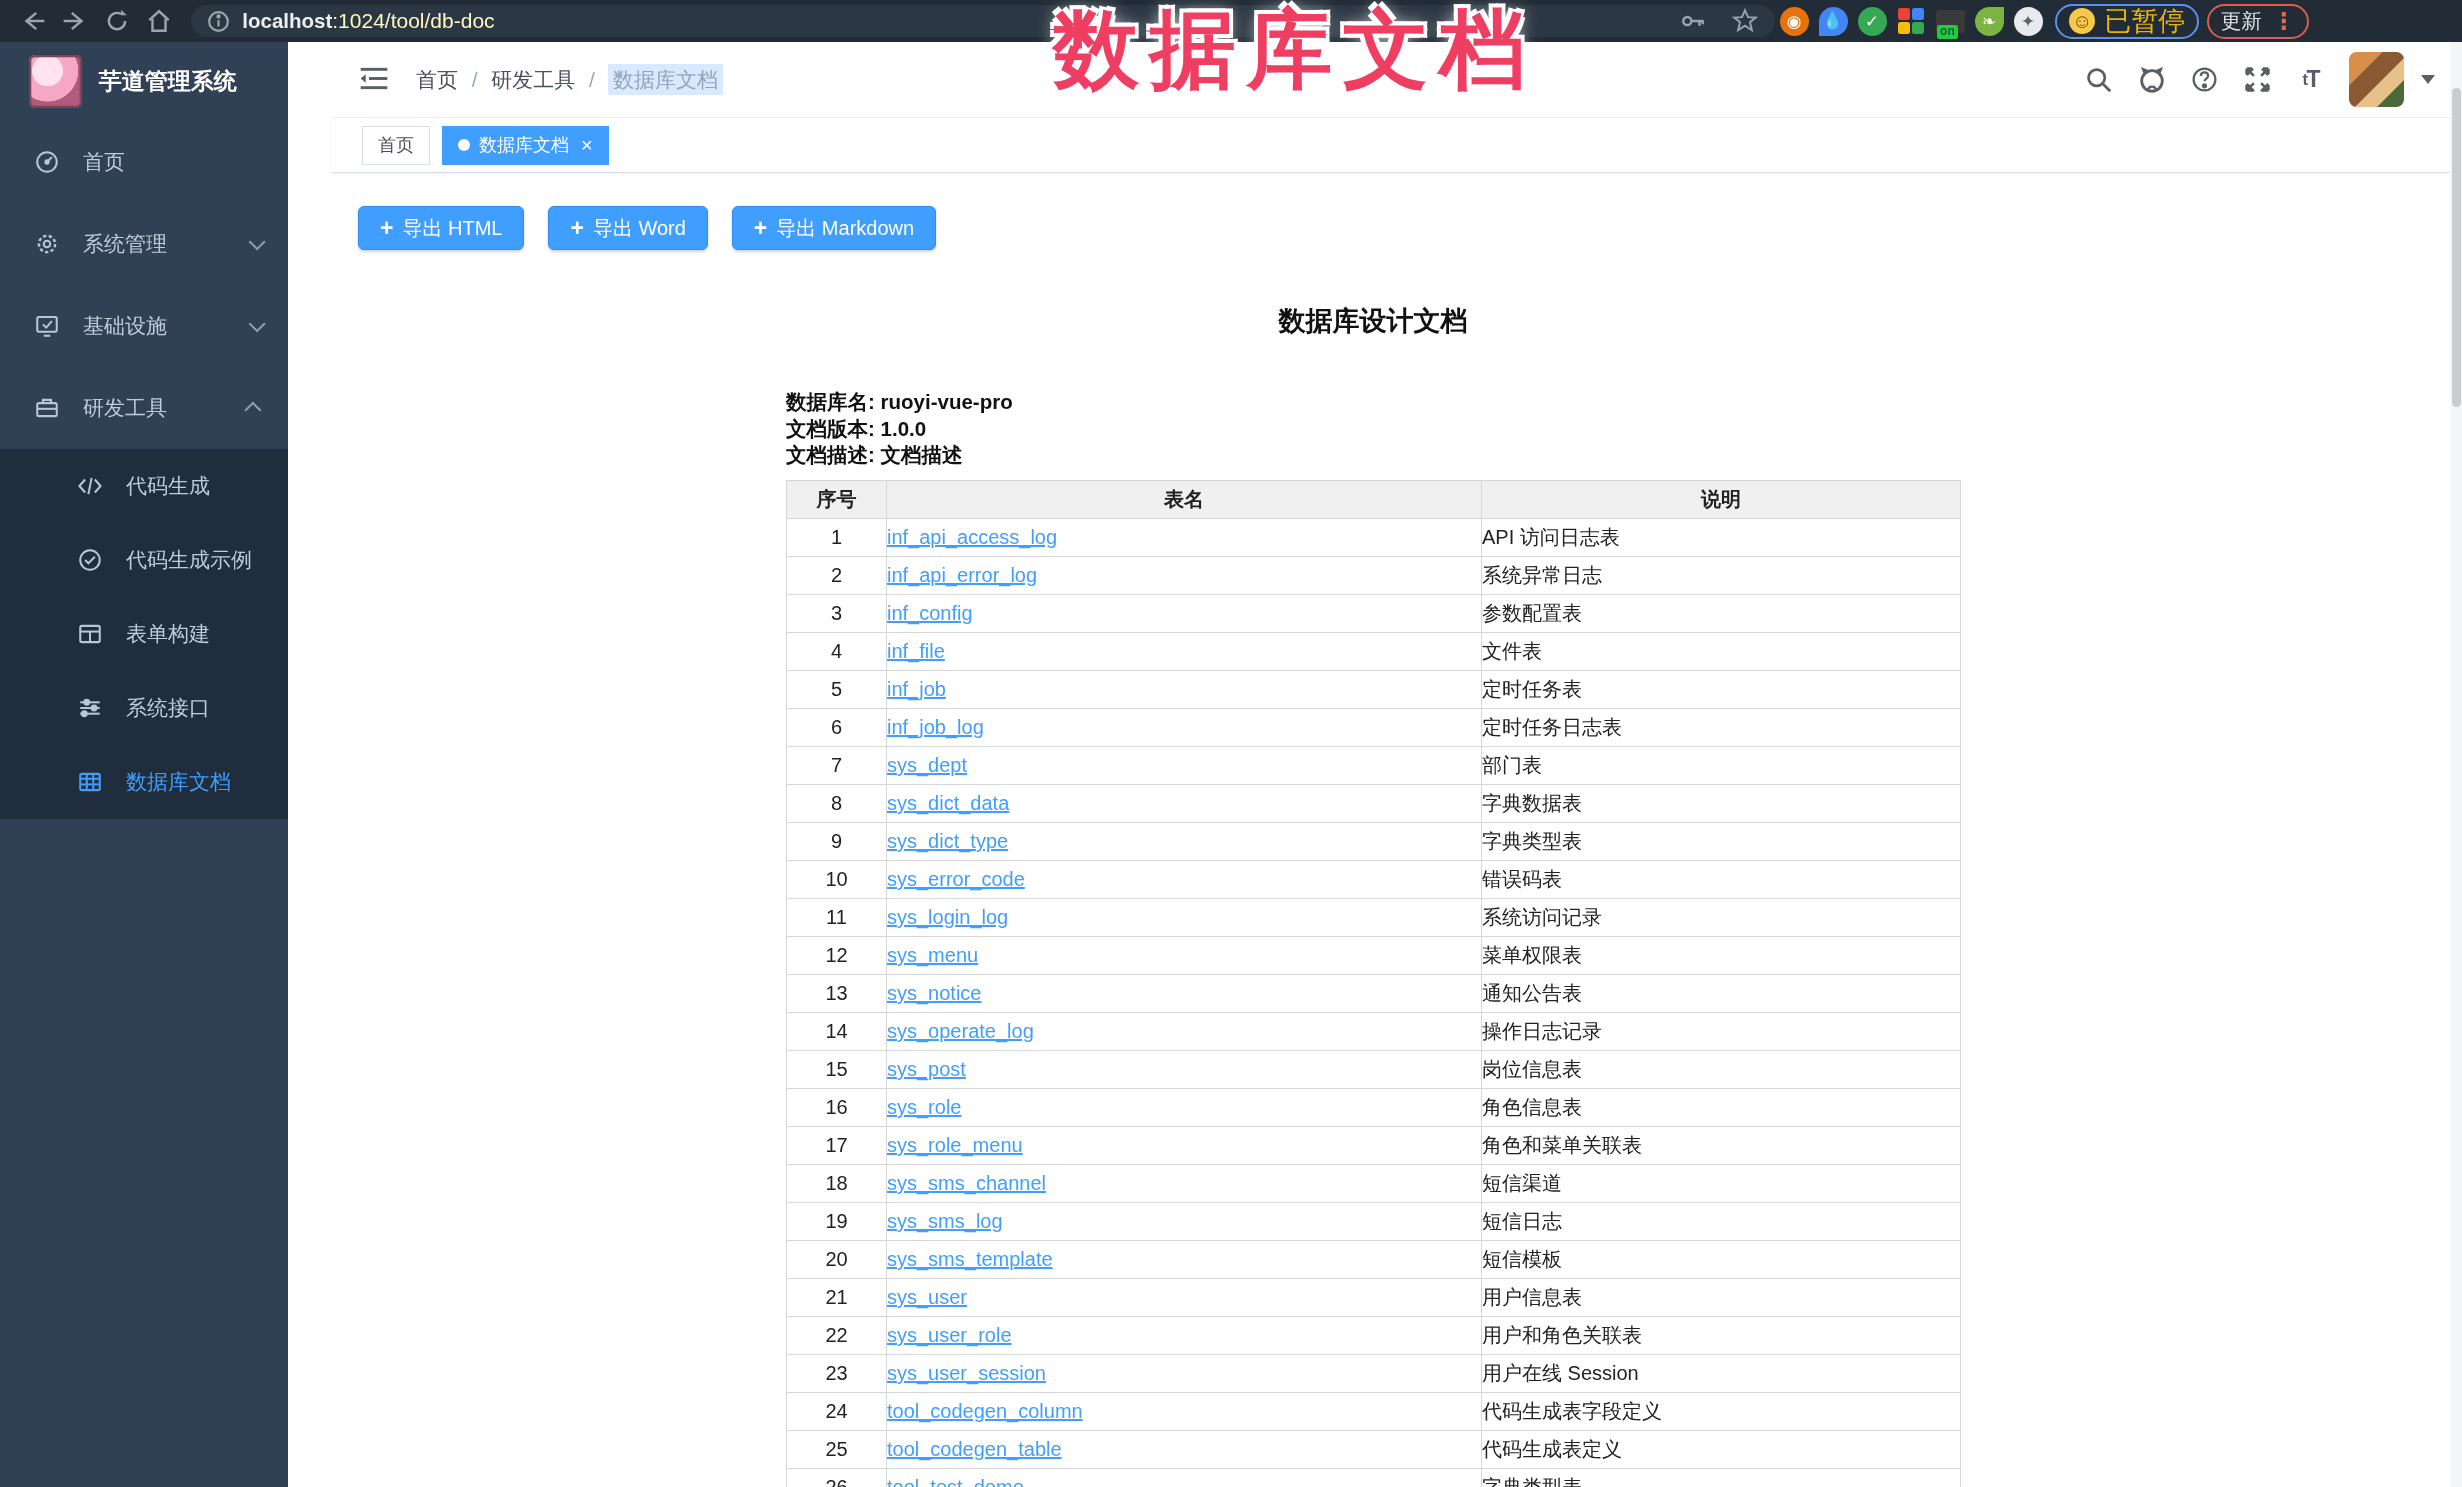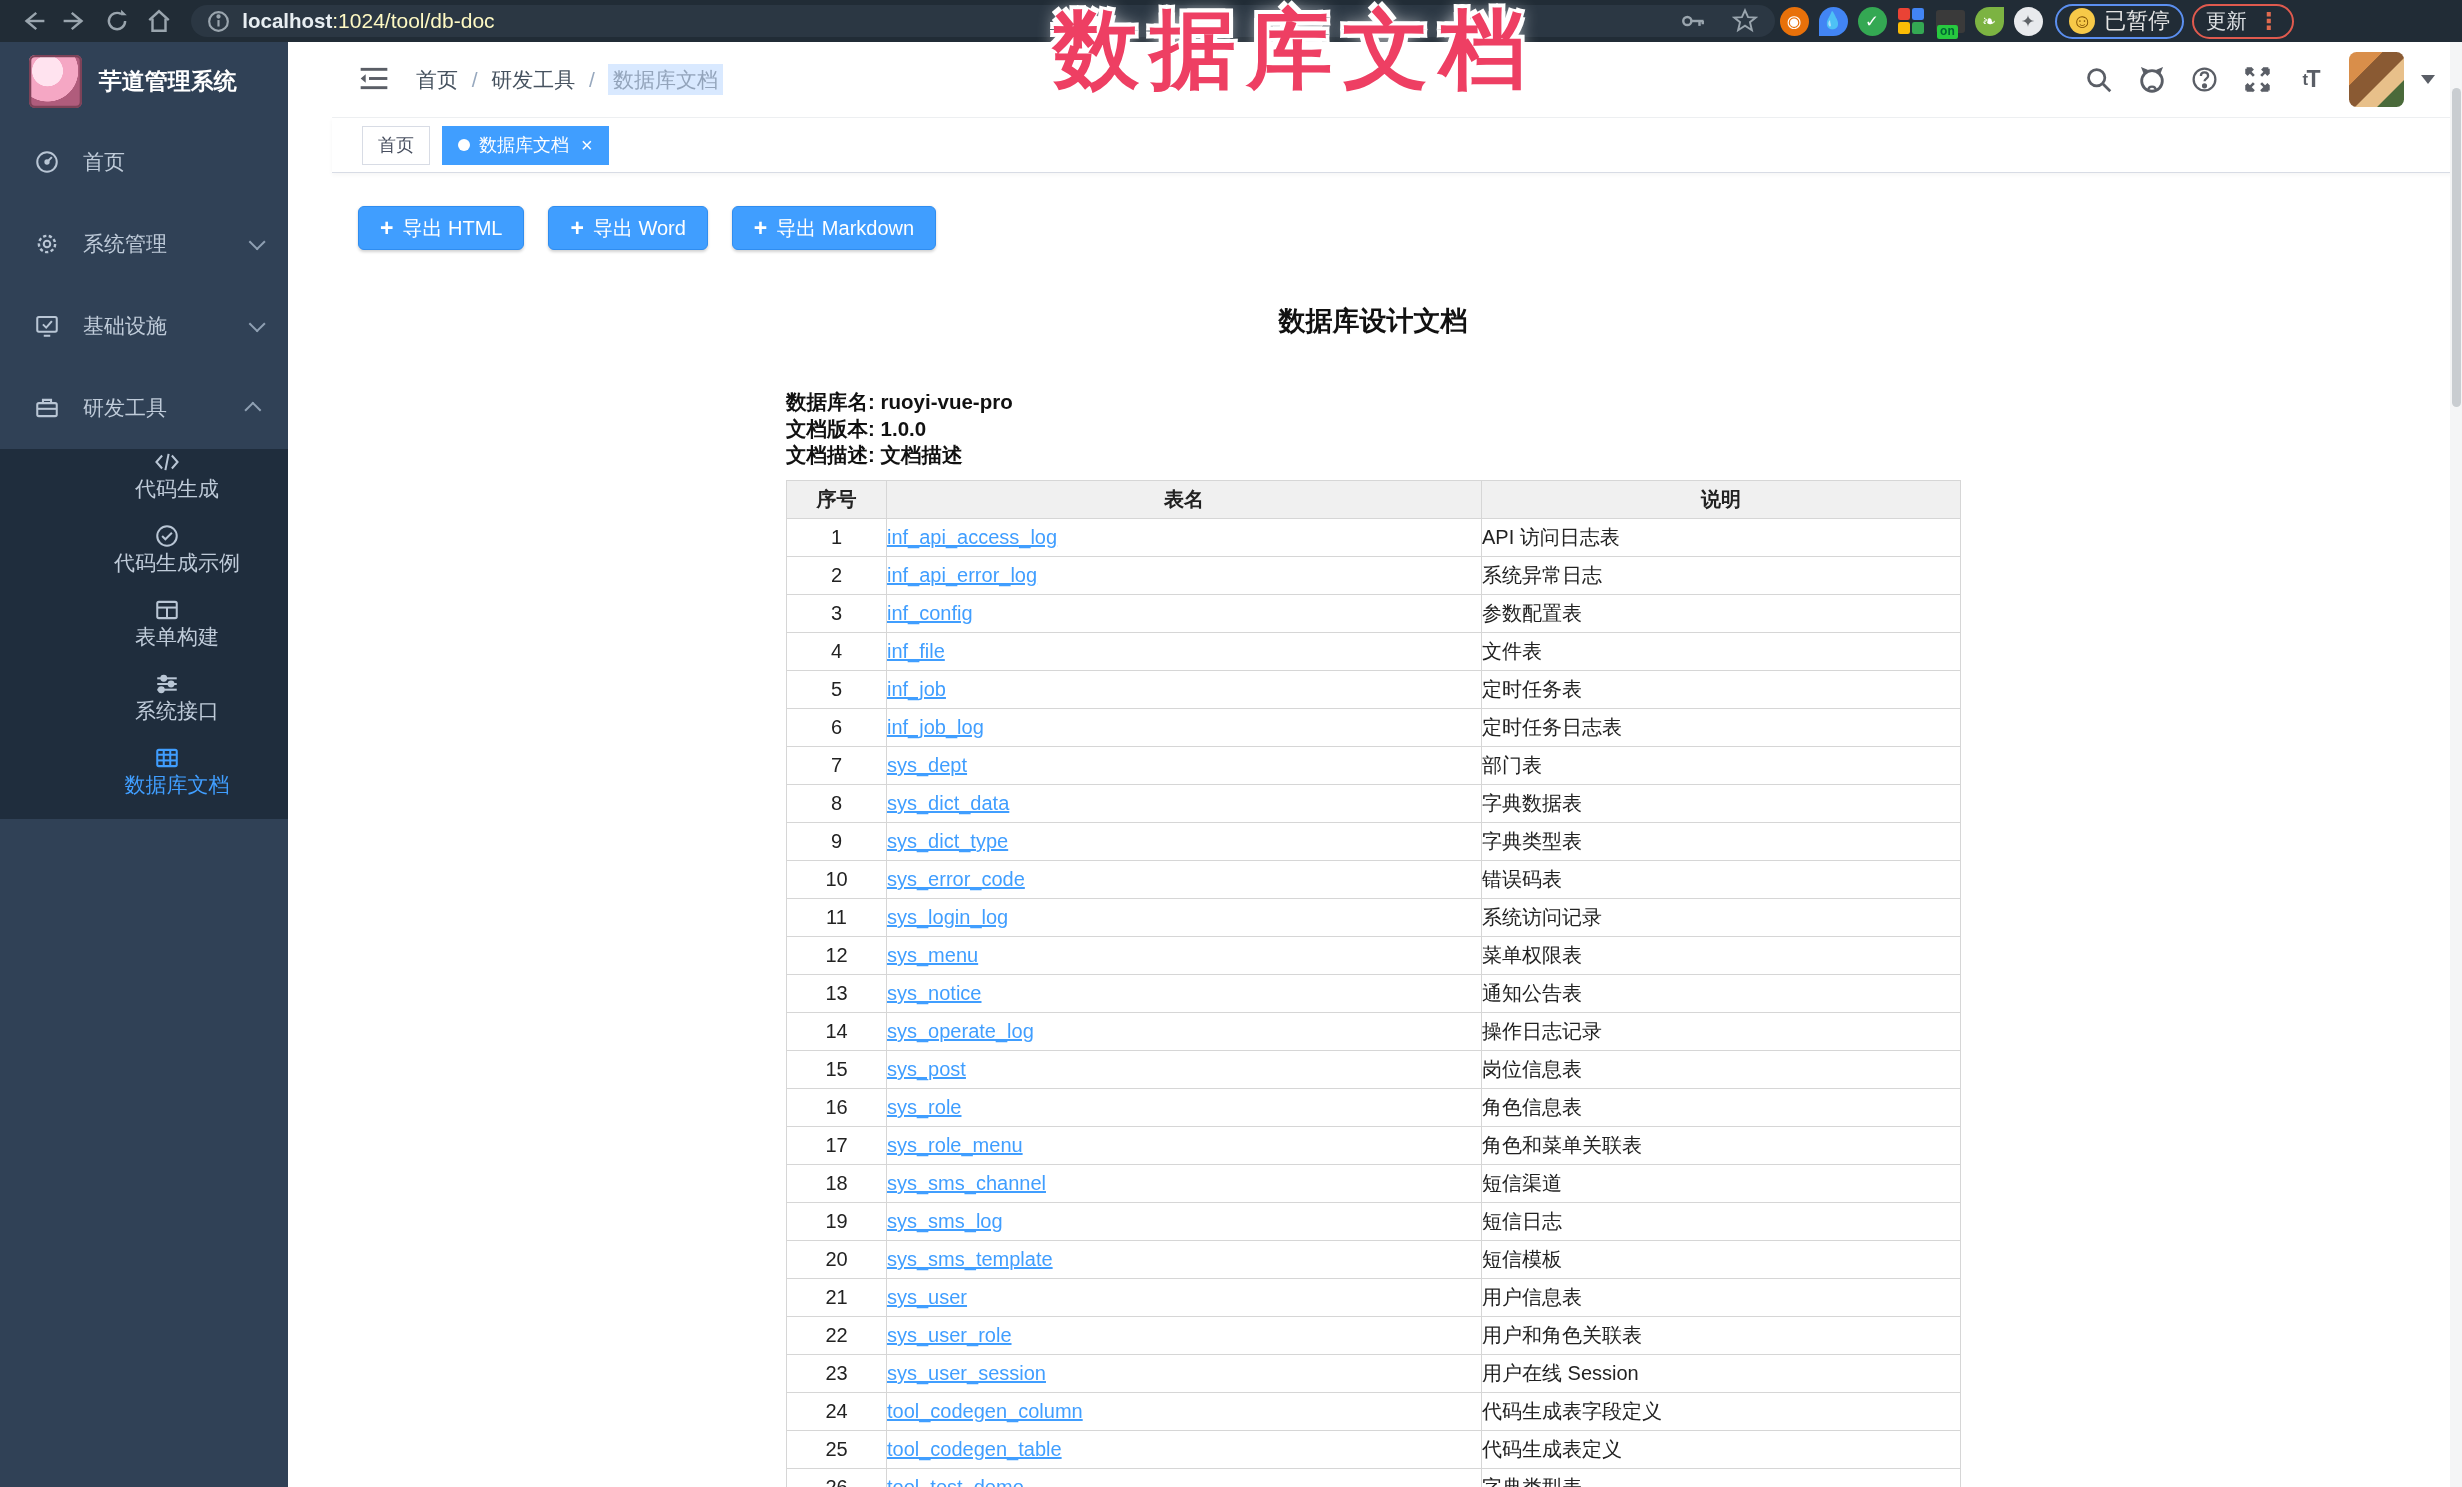--- a/index.html
+++ b/index.html
@@ -16,39 +16,39 @@
   .urlbar .spacer { flex:1; }
   .chrome .ext { width:39px; height:33px; display:flex; align-items:center; justify-content:center; flex:0 0 auto; }
   .dot40 { width:29px; height:29px; border-radius:50%; display:flex; align-items:center; justify-content:center; font-size:16.7px; color:#fff; }
   .grid4 { width:26px; height:26px; display:grid; grid-template-columns:12px 12px; grid-gap:1.5px; }
   .grid4 i { border-radius:2.3px; }
   .onbadge { width:29px; height:23px; background:#3a3a3a; border-radius:3px; position:relative; }
   .onbadge::after { content:"on"; position:absolute; left:1.5px; bottom:-6px; background:#27c93f; color:#063; font-size:12px; line-height:13.7px; padding:0 3px; border-radius:2.3px; font-weight:bold; }
   .chip { display:flex; align-items:center; height:35px; border-radius:20px; padding:0 12px; flex:0 0 auto; margin-left:7.6px; }
   .chip.paused { border:2.3px solid #5b8ff0; }
   .chip.paused .face { width:26px; height:26px; border-radius:50%; background:#f7c948; color:#7a4b00; font-size:20px; line-height:26px; text-align:center; margin-right:9px; }
-  .chip.paused .txt { color:#e5e5e5; font-size:22px; }
+  .chip.paused .txt { color:#eab308; font-size:27px; }
   .chip.update { border:2.3px solid #e05a4e; }
   .chip.update .txt { color:#dfe3e6; font-size:20.5px; }
   .chip.update .dots { color:#e06a4f; font-size:23px; font-weight:bold; margin-left:10.6px; letter-spacing:0; }
 
   
   .app { display:flex; height:1445px;gap:44px; }
   .sidebar { width:288px; background:#304156; color:#bfcbd9; flex:0 0 auto; }
   .logo { height:79px; display:flex; align-items:center; padding-left:29px; }
   .logo .logo-img { width:53px; height:53px; border-radius:6px; background:radial-gradient(circle at 35% 30%, #ffe3ef 0 30%, #f5a7c4 31% 60%, #b05c7c 61% 100%); box-shadow:inset 0 0 0 2.3px #7d4258; }
   .logo .logo-title { color:#fff; font-weight:bold; font-size:23px; margin-left:16.7px; }
   .menu-item { height:82px; display:flex; align-items:center; padding:0 27px 0 30px; font-size:21px; cursor:pointer; }
   .menu-item .mi-icon { width:33px; color:#b9c6d5; display:flex; justify-content:center; }
   .menu-item .mi-label { margin-left:20px; flex:1; }
   .chev { width:12px; height:12px; border-right:2.3px solid #8fa0b3; border-bottom:2.3px solid #8fa0b3; flex:0 0 auto; }
   .chev.down { transform:rotate(45deg) translateY(-3px); }
   .chev.up { transform:rotate(-135deg) translateY(-3px); }
   .submenu { background:#1f2d3d; }
-  .submenu .menu-item { height:74px; padding-left:73px;flex-direction:column; }
+  .submenu .menu-item { height:74px; padding-left:73px; }
   .submenu .menu-item.active { color:#409EFF; }
   .submenu .menu-item.active .mi-icon { color:#409EFF; }
 
   .main { flex:1; background:#fff; position:relative; }
   .navbar { height:76px; display:flex; align-items:center; padding:0 27px; border-bottom:0.8px solid #eef0f2; }
   .hamburger { margin-right:27px; color:#5a5e66; }
   .breadcrumb { display:flex; align-items:center; font-size:21px; color:#46525f; }
   .breadcrumb .sep { margin:0 13.7px; color:#97a8be; }
   .breadcrumb .bc-last { color:#93a4bb; background:rgba(120,175,255,0.28); padding:1.5px 4.6px; }
   .nav-right { margin-left:auto; display:flex; align-items:center; color:#5a5e66; }

